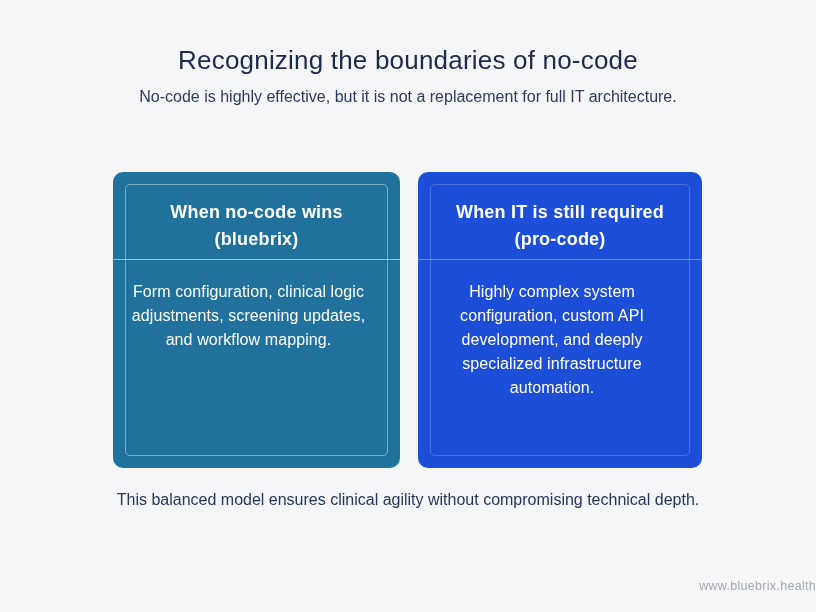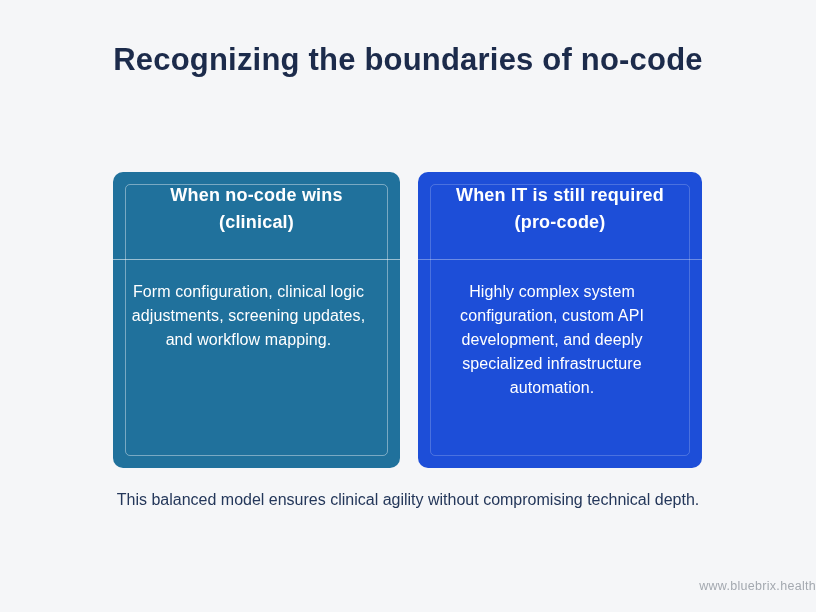--- a/index.html
+++ b/index.html
@@ -19,23 +19,23 @@
   
   .slide-header {
     position: absolute;
     top: 44px;
     left: 0;
     width: 100%;
     text-align: center;
   }
   .page-title {
     margin: 0;
-    font-size: 31px;
+    font-size: 26px;
     line-height: 32px;
-    font-weight: 700;
+    font-weight: 400;
     letter-spacing: 0.2px;
     color: #1c2b4b;
   }
   .page-subtitle {
     margin: 10px 0 0 0;
     font-size: 16px;
     line-height: 22px;
     font-weight: 400;
     color: #2b3b60;
   }
@@ -64,25 +64,25 @@
     border: 1px solid;
     border-radius: 5px;
     pointer-events: none;
   }
   .card--teal .card-inner-frame { border-color: rgba(255,255,255,0.40); }
   .card--navy .card-inner-frame { border-color: rgba(255,255,255,0.20); }
 
   .card-header {
     height: 87px;
     display: flex;
-    align-items: flex-start;
+    align-items: center;
     justify-content: center;
     text-align: center;
     box-sizing: border-box;
-    padding-top: 10px;
+    padding-top: 20px;
   }
   .card-title {
     margin: 0;
     font-size: 18px;
     line-height: 27px;
     font-weight: 700;
     letter-spacing: 0.2px;
   }
   .card-divider {
     position: absolute;
@@ -127,30 +127,31 @@
     color: #a4a9b0;
   }
 </style>
 </head>
 <body>
 
 <div class="slide">
 
   <div class="slide-header">
     <h1 class="page-title">Recognizing the boundaries of no-code</h1>
+    <p class="page-subtitle">No-code is highly effective, but it is not a replacement for full IT architecture.</p>
   </div>
 
   <div class="cards">
 
     <section class="card card--teal">
       <div class="card-inner-frame"></div>
       <div class="card-header">
         <h2 class="card-title">
           <span>When no-code wins</span><br>
-          <span>(clinical)</span>
+          <span>(bluebrix)</span>
         </h2>
       </div>
       <div class="card-divider"></div>
       <div class="card-body">Form configuration, clinical logic adjustments, screening updates, and workflow mapping.</div>
     </section>
 
     <section class="card card--navy">
       <div class="card-inner-frame"></div>
       <div class="card-header">
         <h2 class="card-title">

